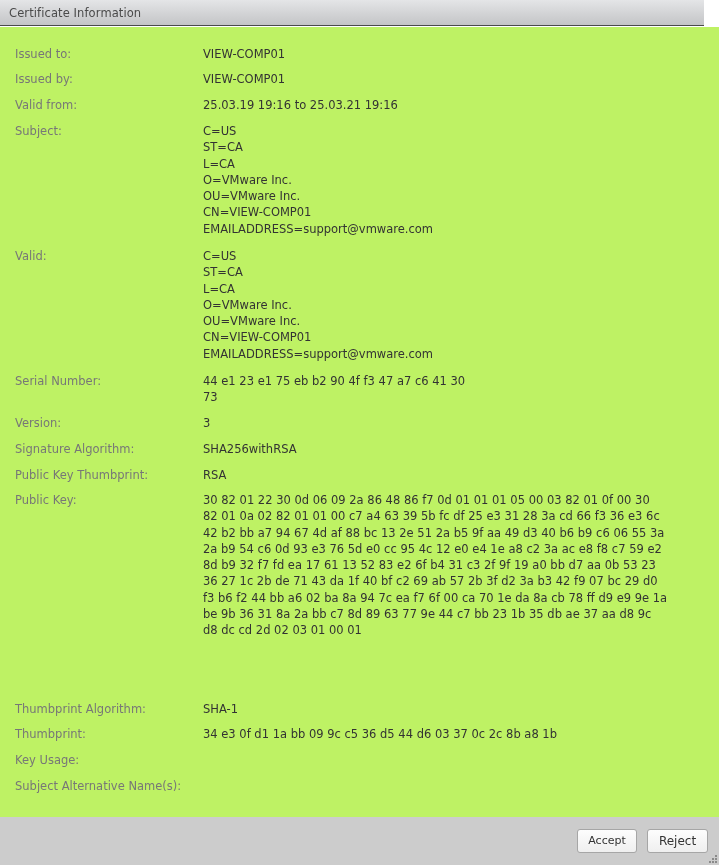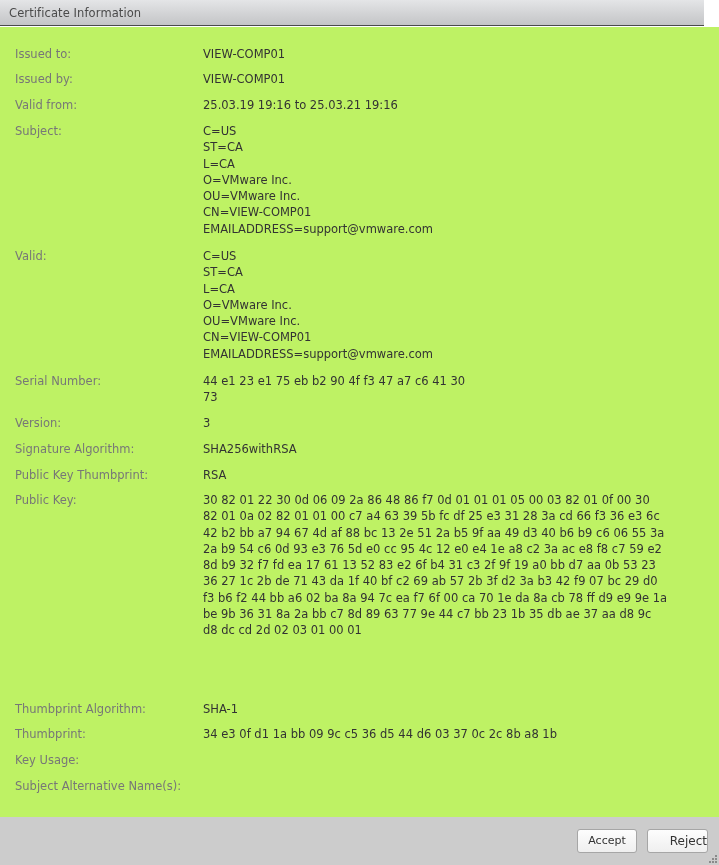--- a/index.html
+++ b/index.html
@@ -90,21 +90,20 @@
       cursor: pointer;
     }
     .btn-accept {
       left: 577px;
       width: 60px;
     }
     .btn-reject {
       left: 647px;
       width: 61px;
       font-size: 12px;
-      text-align: right;
     }
     .grip {
       position: absolute;
       right: 2px;
       bottom: 2px;
       width: 9px;
       height: 9px;
     }
     .grip i {
       position: absolute;

